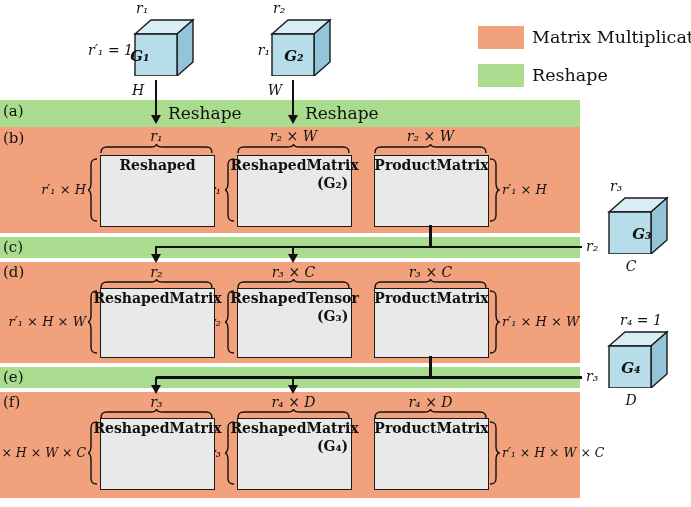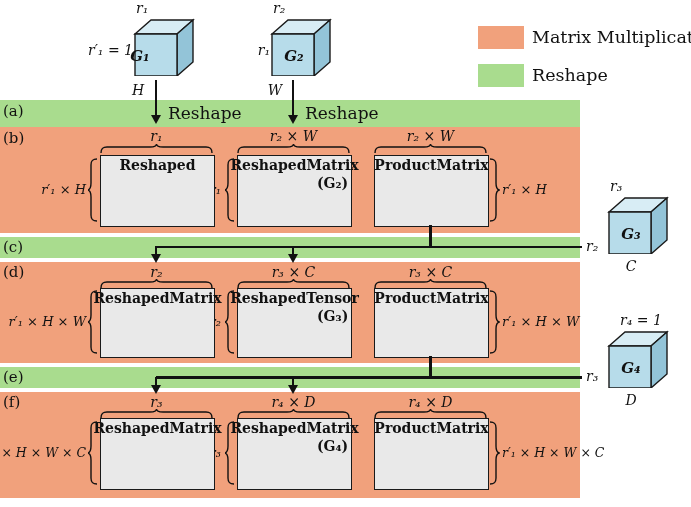--- a/index.html
+++ b/index.html
@@ -74,21 +74,21 @@
   <div class="cubelbl math" style="right:421px;top:42px;">r₁</div>
   <div class="facelbl" style="left:272px;top:47px;">G₂</div>
   <div class="cubelbl math" style="left:265px;top:82px;width:20px;text-align:center;">W</div>
 
   <svg class="cubesvg" style="left:607px;top:196px;" width="62" height="58" viewBox="0 0 62 58">
     <polygon class="cube-top" points="2,16 18,2 60,2 44,16"></polygon>
     <polygon class="cube-side" points="44,16 60,2 60,44 44,58"></polygon>
     <polygon class="cube-front" points="2,16 44,16 44,58 2,58"></polygon>
   </svg>
   <div class="cubelbl math" style="left:610px;top:178px;">r₃</div>
-  <div class="facelbl" style="left:609px;top:225px;">G₃</div>
+  <div class="facelbl" style="left:609px;top:225px;padding-left:11px;">G₃</div>
   <div class="cubelbl math" style="left:618px;top:258px;width:26px;text-align:center;">C</div>
 
   <svg class="cubesvg" style="left:607px;top:330px;" width="62" height="58" viewBox="0 0 62 58">
     <polygon class="cube-top" points="2,16 18,2 60,2 44,16"></polygon>
     <polygon class="cube-side" points="44,16 60,2 60,44 44,58"></polygon>
     <polygon class="cube-front" points="2,16 44,16 44,58 2,58"></polygon>
   </svg>
   <div class="cubelbl math" style="left:580px;top:312px;margin-left:40px;">r₄ = 1</div>
   <div class="facelbl" style="left:609px;top:359px;">G₄</div>
   <div class="cubelbl math" style="left:618px;top:392px;width:26px;text-align:center;">D</div>

